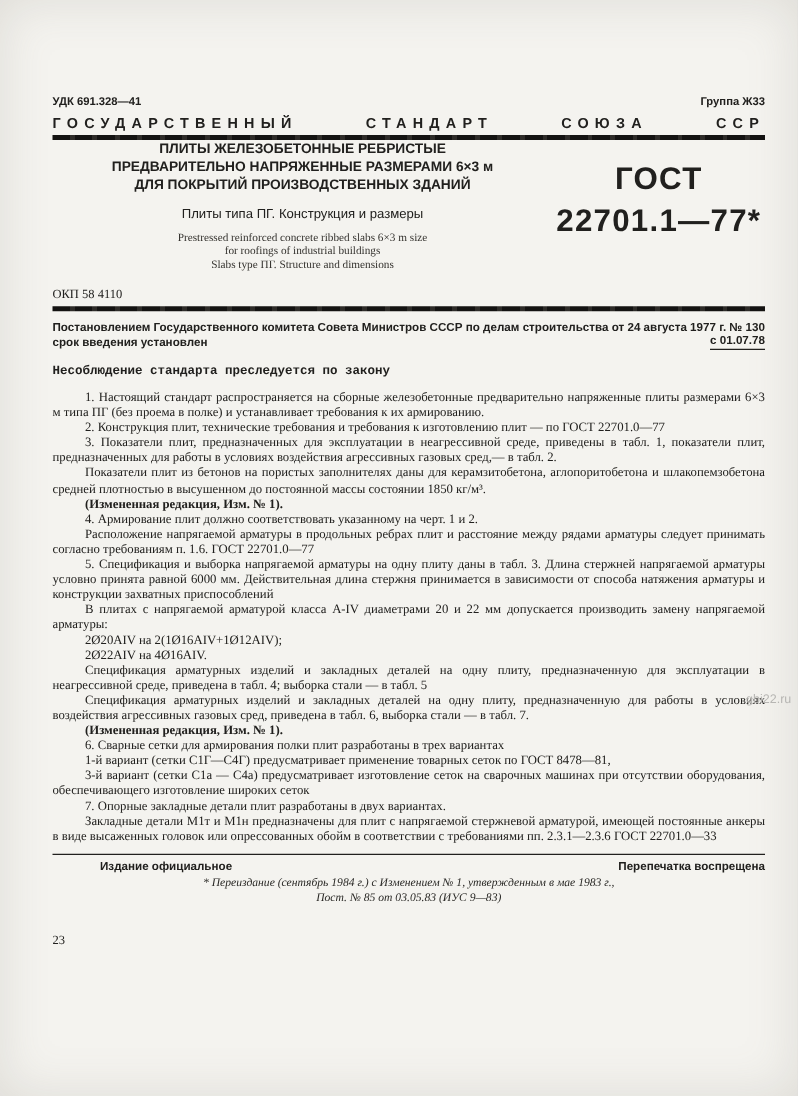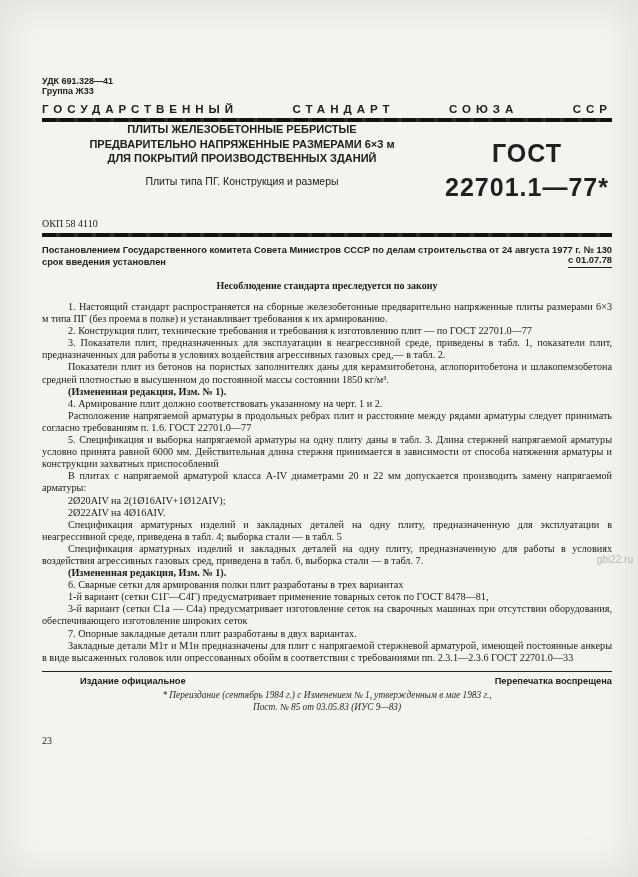--- a/index.html
+++ b/index.html
@@ -13,21 +13,21 @@
     width:638px;height:877px;
     background:#f4f3ef;
     box-shadow:inset 0 0 40px rgba(120,115,105,0.18);
     overflow:hidden;
     color:#21201e;
     box-sizing:border-box;
     padding:76px 26px 0 42px;
   }
   
   .hdr-row{display:flex;justify-content:space-between;align-items:baseline;
-    font-family:"Liberation Sans", sans-serif;font-weight:bold;font-size:9px;flex-direction:column;}
+    font-family:"Liberation Sans", sans-serif;font-weight:bold;font-size:9px;}
   .banner{
     margin-top:7px;
     font-family:"Liberation Sans", sans-serif;font-weight:bold;font-size:11.5px;
     letter-spacing:5px;white-space:nowrap;
     text-align:justify;text-align-last:justify;
     word-spacing:10px;
   }
   .rule-thick{height:4px;background:#181715;margin-top:3px;}
   .rule-thick.rough{background:repeating-linear-gradient(90deg,#141312 0 14px,#2e2c29 14px 18px);}
   
@@ -38,22 +38,22 @@
   .title-en{font-size:9px;line-height:10.5px;margin-top:8px;color:#35332f;}
   .gost-block{flex:1;text-align:center;font-family:"Liberation Sans", sans-serif;
     font-weight:bold;font-size:25px;line-height:34px;padding-top:14px;letter-spacing:1px;}
   .okp{font-size:10px;margin-top:14px;}
   .rule2{height:4px;background:#181715;margin-top:4px;}
   
   .decree{position:relative;margin-top:7px;
     font-family:"Liberation Sans", sans-serif;font-weight:bold;font-size:9.3px;line-height:12px;
     text-align:justify;padding-right:0;}
   .decree-date{position:absolute;right:0;bottom:0;border-bottom:1.5px solid #21201e;padding-bottom:1px;}
-  .law-notice{margin-top:12px;text-align:center;
-    font-family:Liberation Serif, serif;font-weight:bold;font-size:10px;}
+  .law-notice{margin-top:12px;text-align:left;
+    font-family:Liberation Mono, monospace;font-weight:bold;font-size:10px;}
   
   .body-text{margin-top:10px;font-size:10.2px;line-height:12.1px;}
   .para{text-align:justify;text-indent:26px;}
   .para.bold{font-weight:bold;text-align:left;}
   .para.formula{text-align:left;}
   
   .footer-rule{height:1.5px;background:#21201e;margin-top:7px;}
   .footer-row{display:flex;justify-content:space-between;margin-top:4px;
     font-family:"Liberation Sans", sans-serif;font-weight:bold;font-size:9.3px;padding-left:38px;}
   .footnote{margin-top:3px;text-align:center;font-style:italic;font-size:9.3px;line-height:12px;color:#2a2926;}
@@ -73,20 +73,25 @@
 
   <div class="banner">ГОСУДАРСТВЕННЫЙ СТАНДАРТ СОЮЗА ССР</div>
   <div class="rule-thick rough"></div>
 
   <div class="title-area">
     <div class="title-left">
       <div class="title-line">ПЛИТЫ ЖЕЛЕЗОБЕТОННЫЕ РЕБРИСТЫЕ</div>
       <div class="title-line">ПРЕДВАРИТЕЛЬНО НАПРЯЖЕННЫЕ РАЗМЕРАМИ 6×3 м</div>
       <div class="title-line">ДЛЯ ПОКРЫТИЙ ПРОИЗВОДСТВЕННЫХ ЗДАНИЙ</div>
       <div class="subtitle">Плиты типа ПГ. Конструкция и размеры</div>
+      <div class="title-en">
+        <div>Prestressed reinforced concrete ribbed slabs 6×3 m size</div>
+        <div>for roofings of industrial buildings</div>
+        <div>Slabs type ПГ. Structure and dimensions</div>
+      </div>
     </div>
     <div class="gost-block">
       <div>ГОСТ</div>
       <div>22701.1—77*</div>
     </div>
   </div>
 
   <div class="okp">ОКП 58 4110</div>
   <div class="rule2 rule-thick rough"></div>
 

